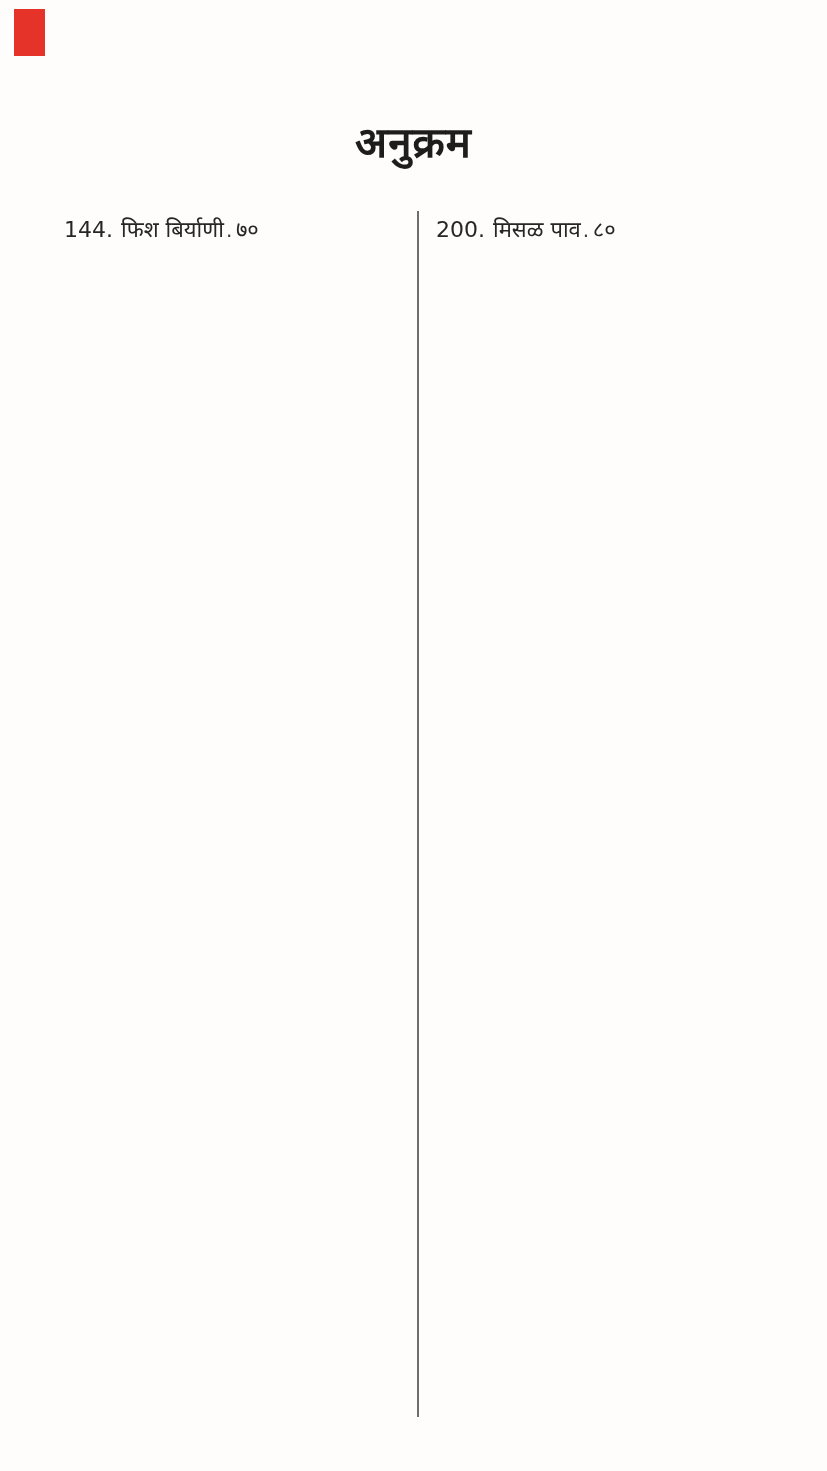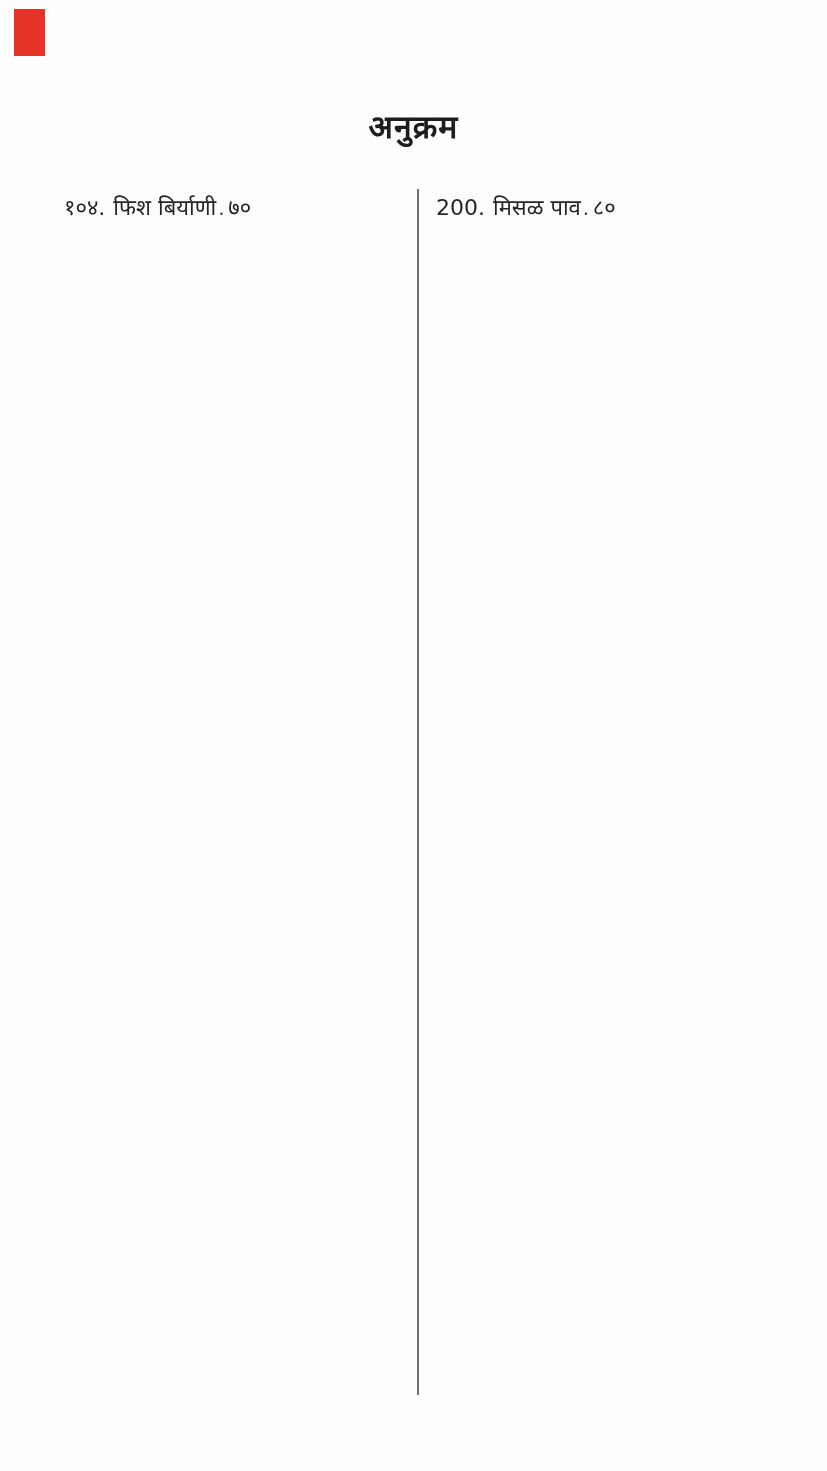--- a/index.html
+++ b/index.html
@@ -10,23 +10,23 @@
     font-family:"DejaVu Sans","Liberation Sans",sans-serif;
     color:#262626;
     overflow:hidden;
     box-sizing:border-box;
   }
   .red-mark{
     position:absolute;left:14px;top:9px;width:31px;height:47px;
     background:#e5332a;
   }
   .title{
-    margin:0;padding-top:104px;
+    margin:8px;padding-top:104px;
     text-align:center;
-    font-size:32px;font-weight:700;color:#1d1d1d;
+    font-size:42px;font-weight:700;color:#1d1d1d;
     letter-spacing:1px;
   }
   .columns{
     display:flex;
     margin-top:42px;
     align-items:flex-start;
   }
   .col{box-sizing:border-box;}
   .col-left{width:337px;margin-left:64px;}
   .divider{width:2px;height:1206px;background:#6e6e6e;margin-left:16px;}
@@ -52,21 +52,21 @@
 </style>
 </head>
 <body>
 
 <div class="page">
   <div class="red-mark"></div>
   <h1 class="title">अनुक्रम</h1>
   <div class="columns">
     <div class="col col-left">
         <div class="entry-row">
-          <span class="num">१०४.</span>
+          <span class="num">144.</span>
           <span class="label">फिश बिर्याणी</span>
           <span class="leader"></span>
           <span class="page">७०</span>
         </div>
       </div>
     <div class="divider"></div>
     <div class="col col-right">
         <div class="entry-row">
           <span class="num">200.</span>
           <span class="label">मिसळ पाव</span>

